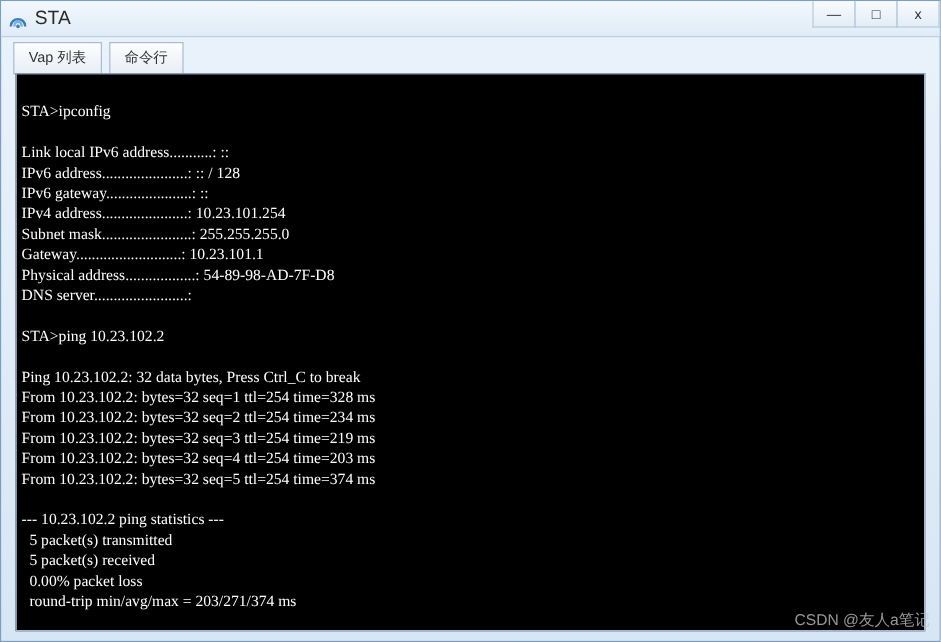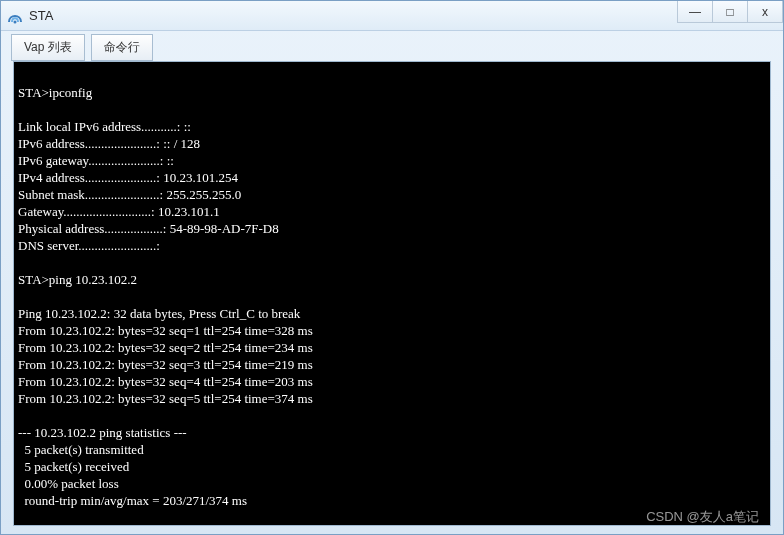--- a/index.html
+++ b/index.html
@@ -10,33 +10,33 @@
     border: 1px solid #7a9fc4;
     position: relative;
   }
   .titlebar {
     height: 30px; display: flex; align-items: center;
     padding: 0 6px;
     background: linear-gradient(#f2f8fd, #dfecf7);
     border-bottom: 1px solid #bcd0e4;
   }
   .title-icon { width: 16px; height: 16px; margin-right: 6px; display:inline-block; }
-  .title-text { font-size: 13px; color: #2a2a2a; flex: 1; }
+  .title-text { font-size: 16px; color: #2a2a2a; flex: 1; }
   .win-controls { position: absolute; right: 0; top: 0; display: flex; }
   .win-btn {
     width: 36px; height: 22px;
     border: 1px solid #b9c9d9; border-top: none;
     background: linear-gradient(#f7fbff, #e3edf6);
     display: flex; align-items: center; justify-content: center;
     font-size: 12px; color: #333; cursor: pointer;
     margin-left: -1px;
   }
   .win-btn:last-child { border-top-right-radius: 0; }
   .tabs {
-    height: 30px; display: flex; align-items: flex-end;
+    height: 30px; display: flex; align-items: center;
     padding: 4px 10px 0 10px;
     gap: 6px;
   }
   .tab {
     padding: 4px 12px;
     font-size: 12px;
     background: linear-gradient(#fefefe, #e7eef5);
     border: 1px solid #a8bdd1;
     color: #333;
     cursor: pointer;
@@ -51,21 +51,21 @@
   }
   .term {
     font-family: Liberation Serif, serif;
     font-size: 13px;
     line-height: 17px;
     color: #ffffff;
     white-space: pre;
     margin-top: 20px;
   }
   .watermark {
-    position: absolute; right: 24px; bottom: 8px;
+    position: absolute; right: 8px; bottom: 8px;
     font-size: 13px; color: rgba(200,200,200,0.75);
     font-family: sans-serif;
     pointer-events: none;
   }
 </style>
 </head>
 <body>
 
 <div class="window">
 

